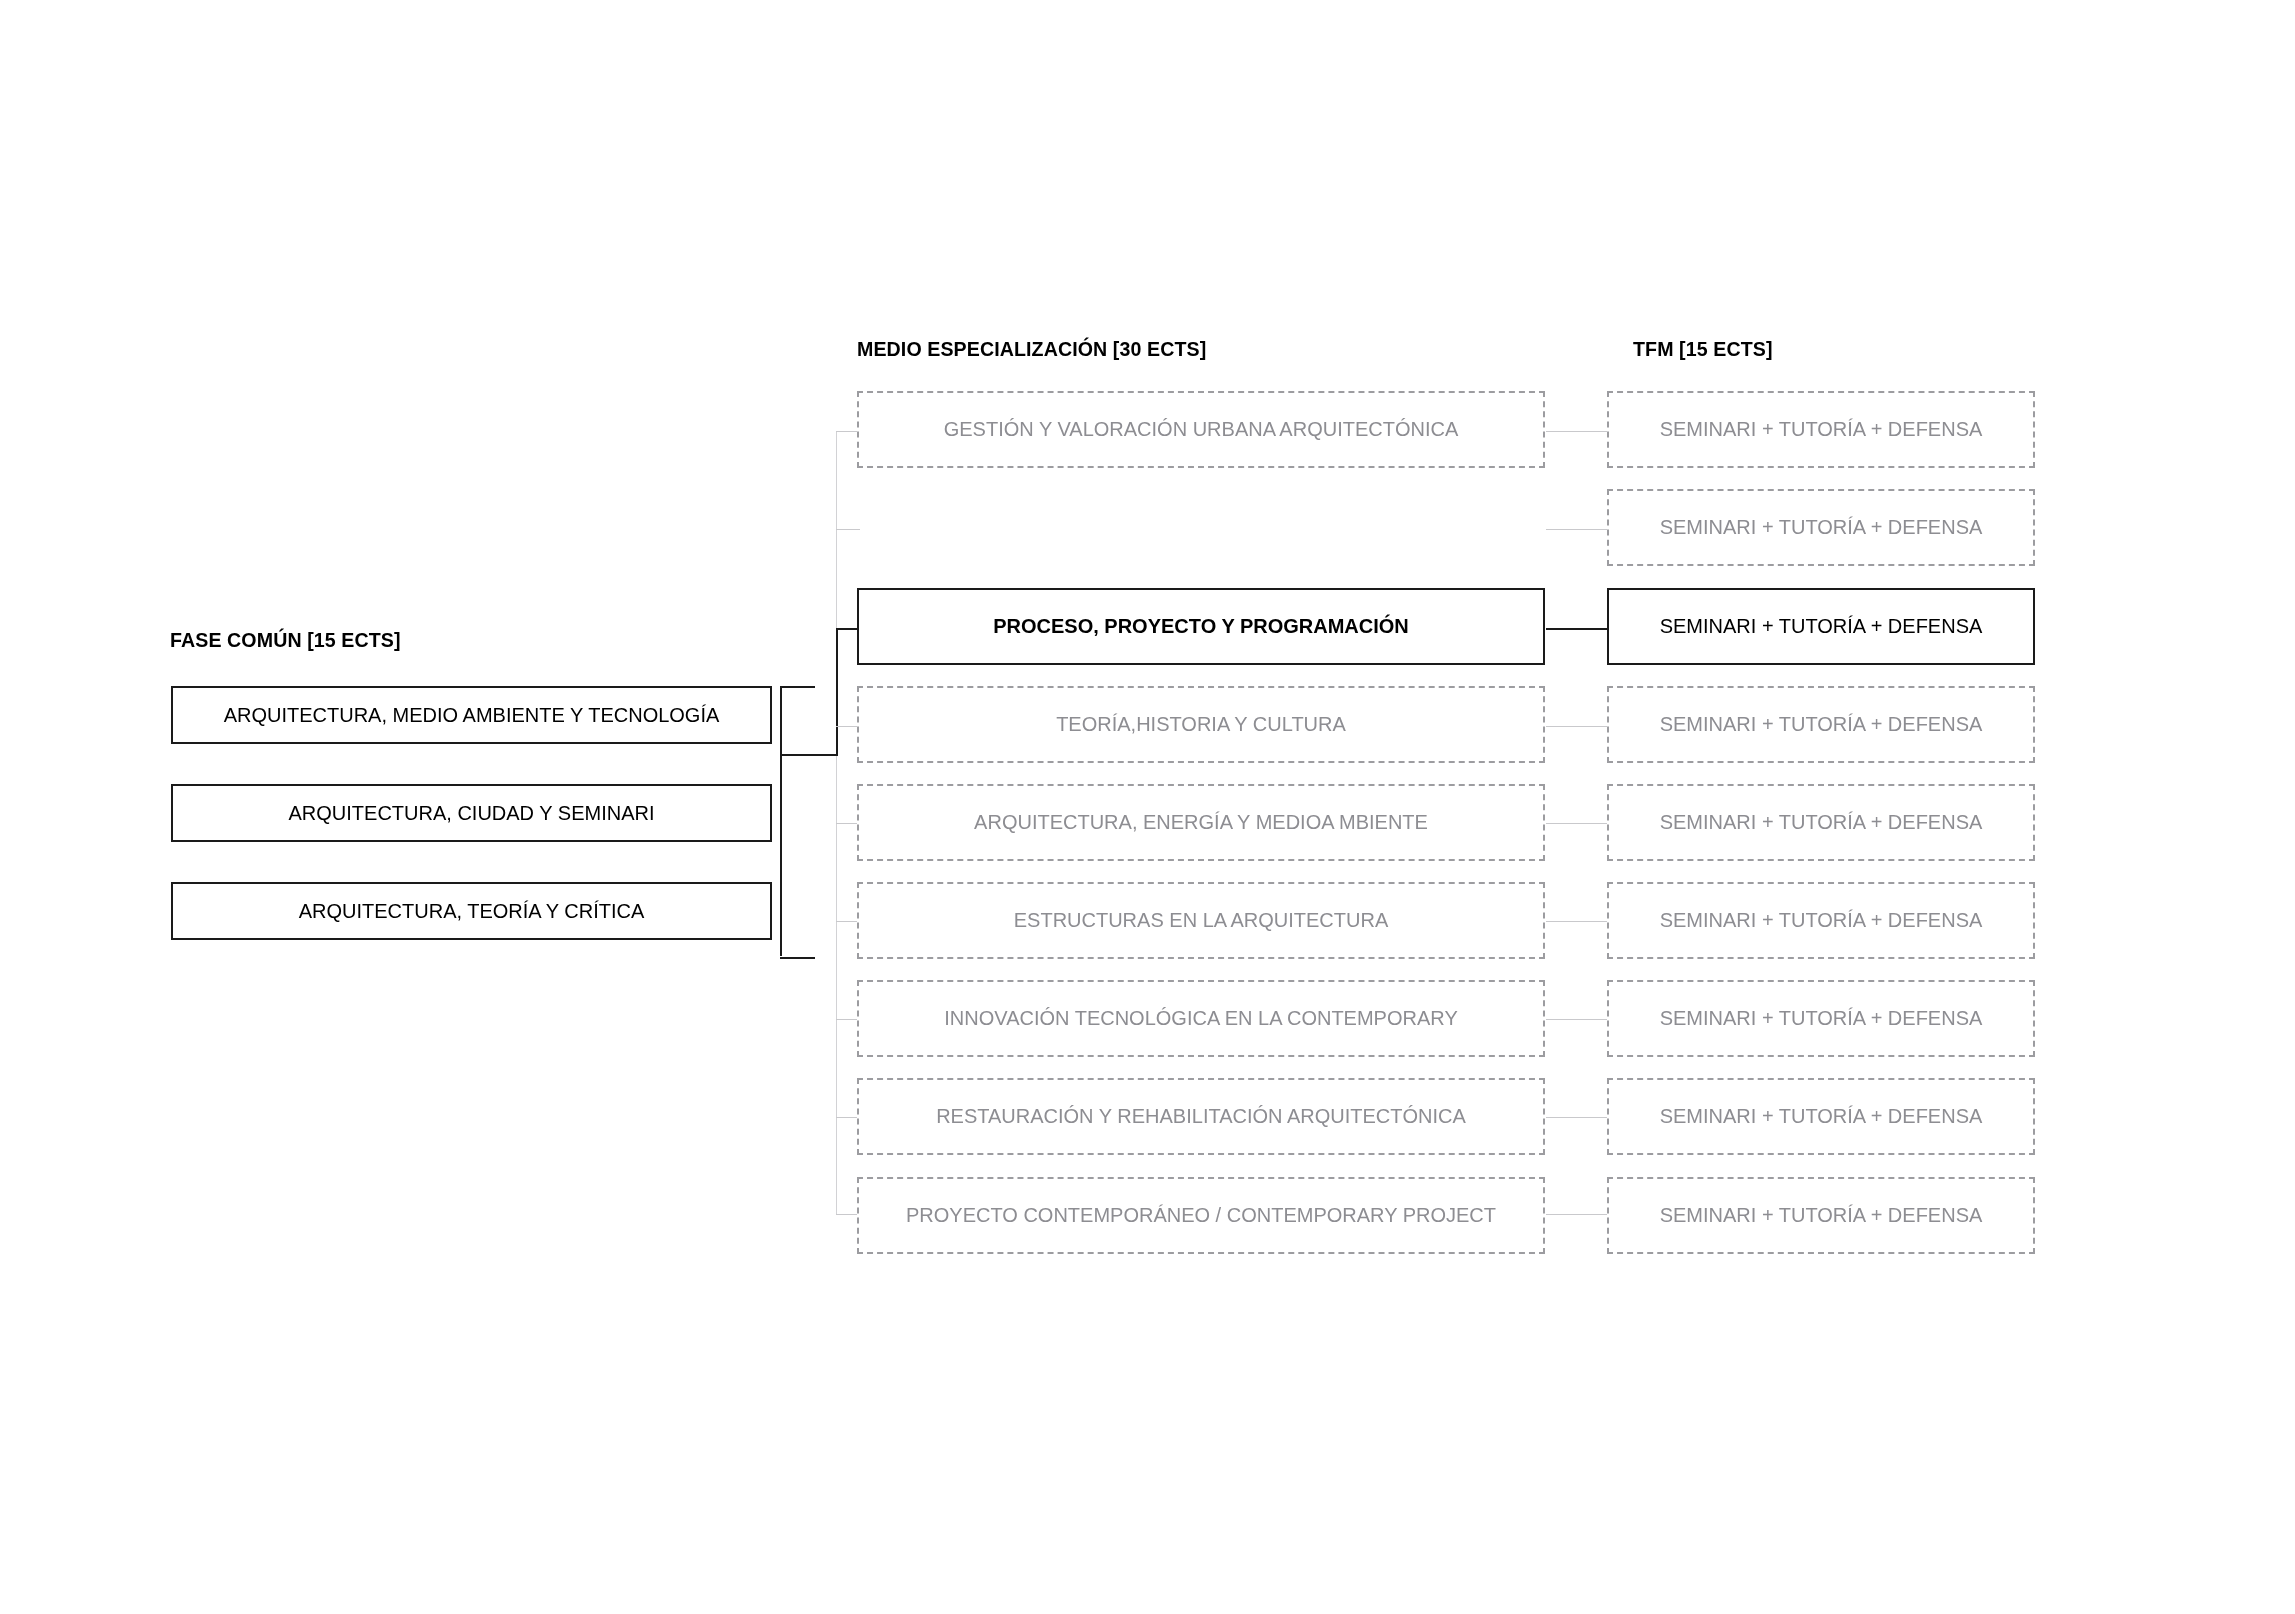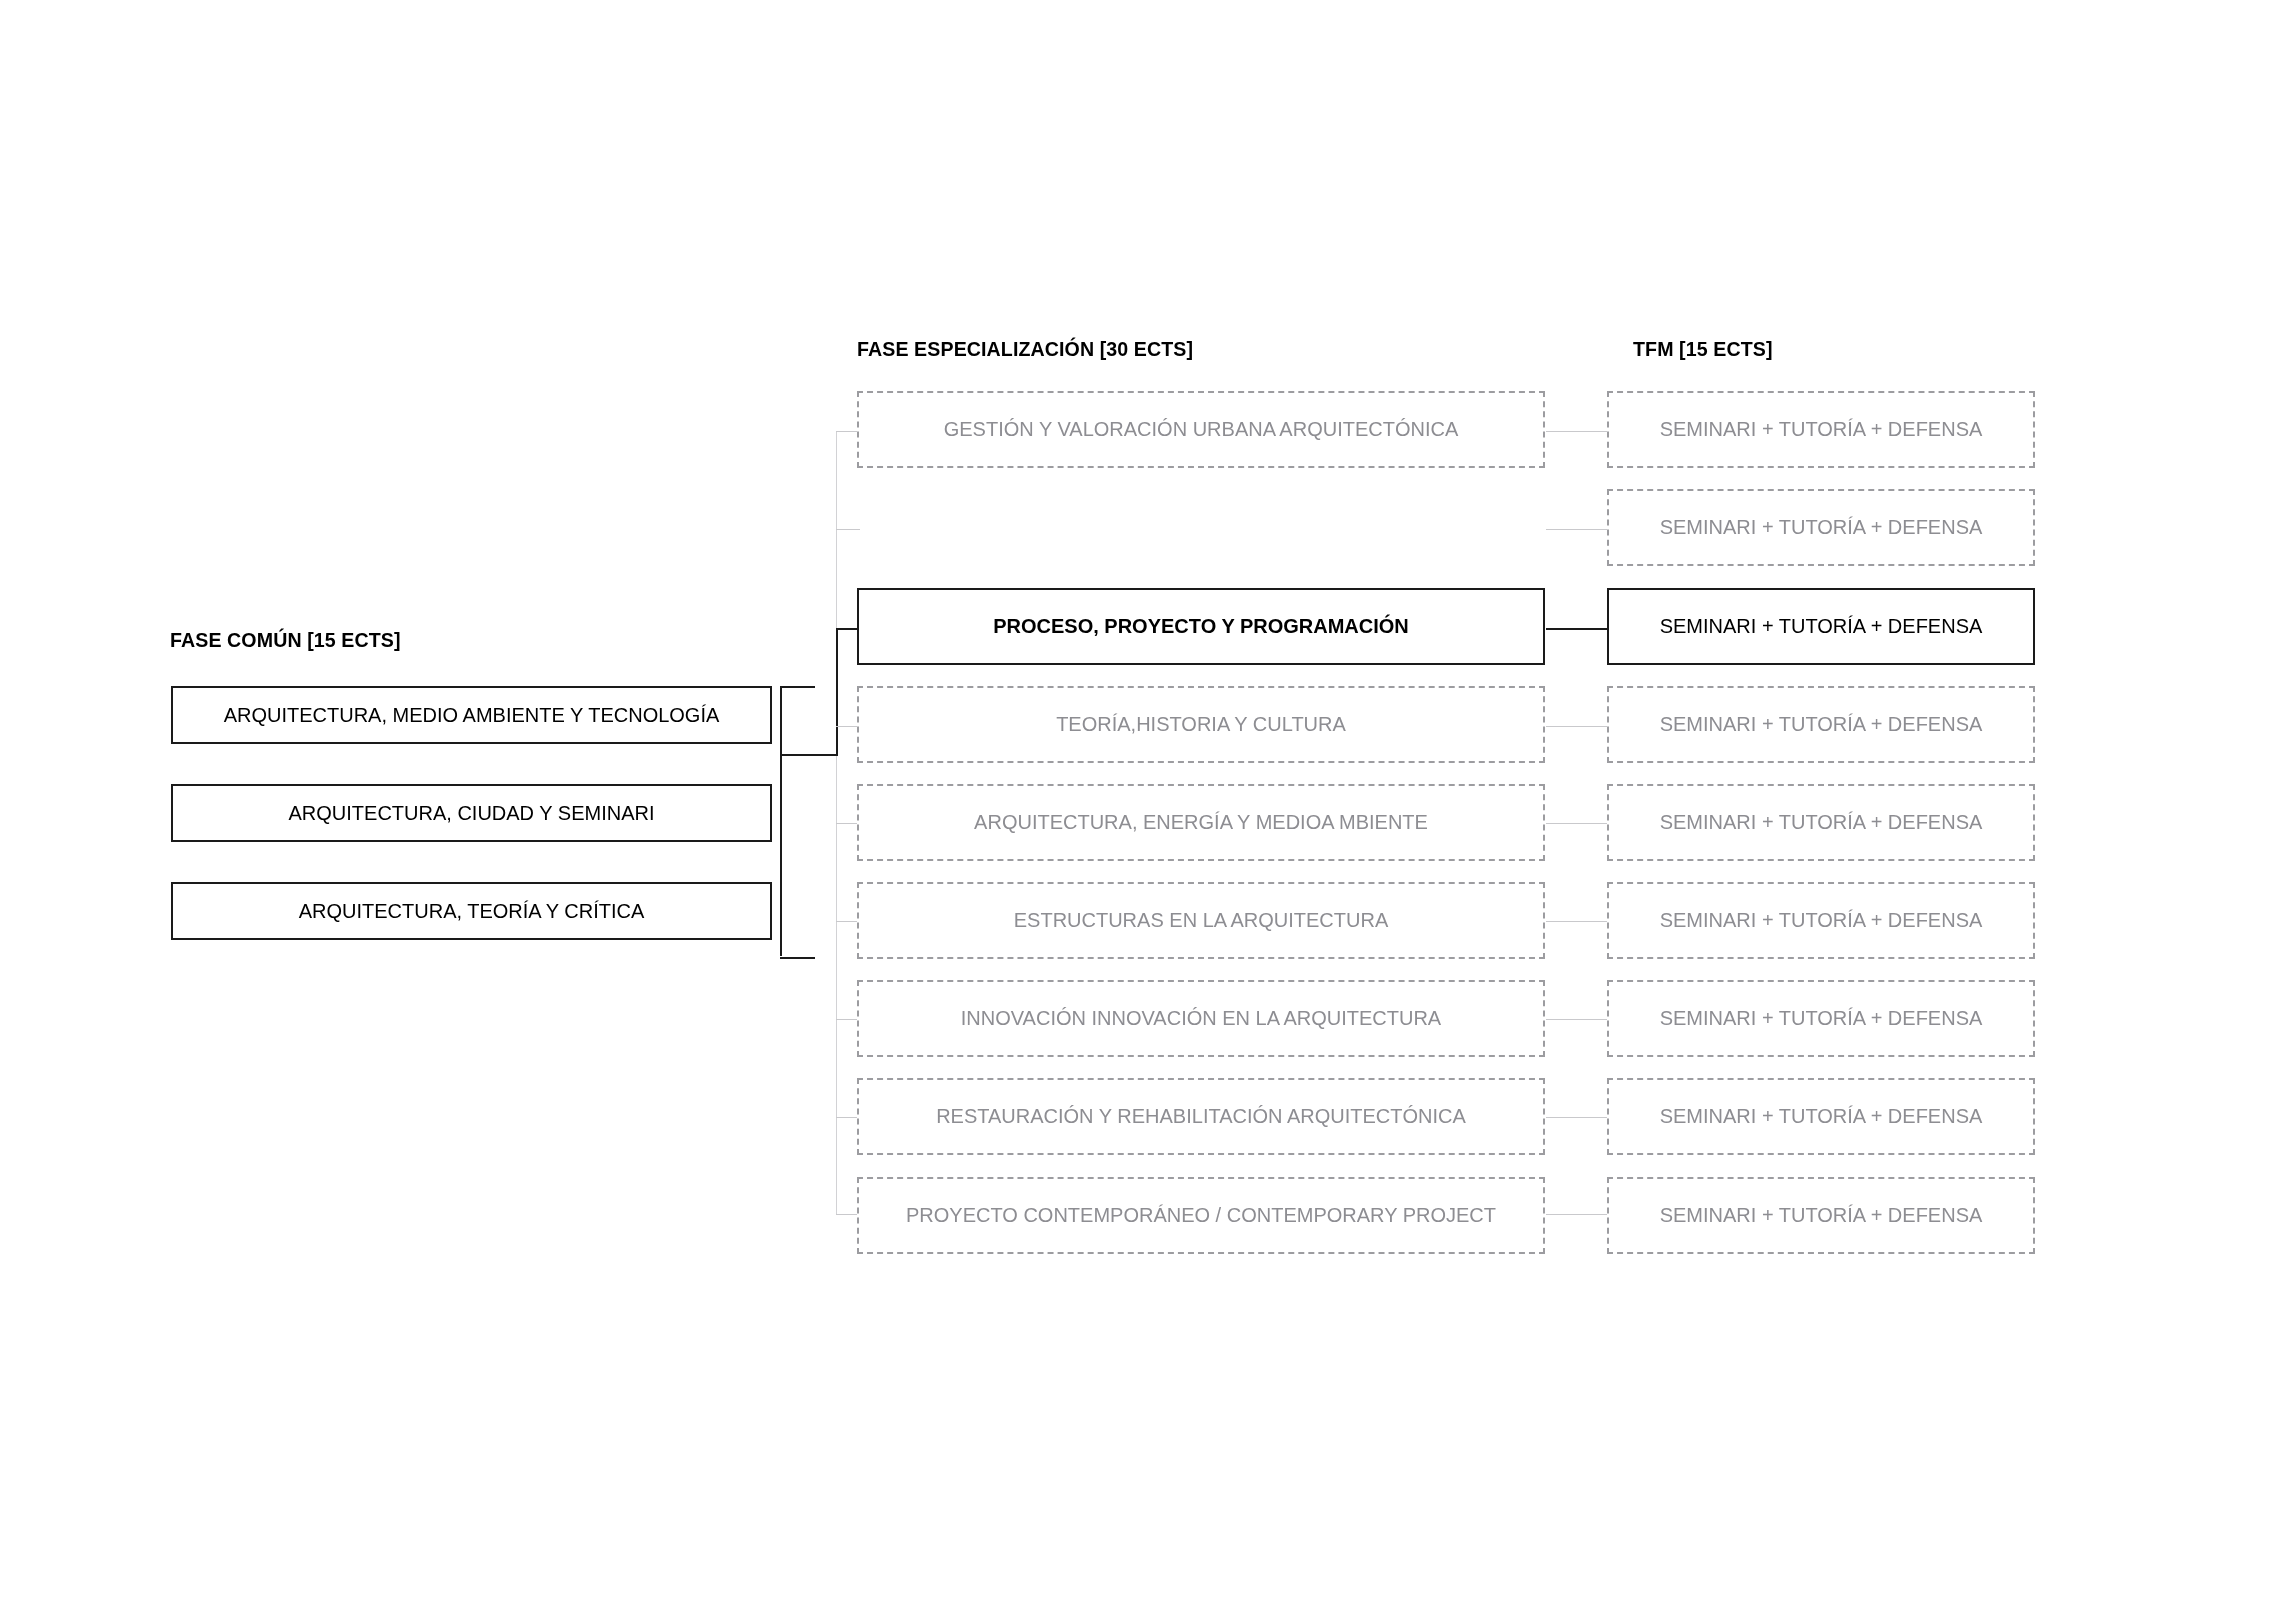--- a/index.html
+++ b/index.html
@@ -93,21 +93,21 @@
 </head>
 <body>
 
 <div id="diagram">
 
   <div class="col-header" id="hdr-comun">
     <span class="hd-strong">FASE COMÚN</span><span class="hd-light"> [15 ECTS]</span>
   </div>
 
   <div class="col-header" id="hdr-especial">
-    <span class="hd-strong">FASE ESPECIALIZACIÓN</span><span class="hd-light"> [30 ECTS]</span>
+    <span class="hd-strong">MEDIO ESPECIALIZACIÓN</span><span class="hd-light"> [30 ECTS]</span>
   </div>
 
   <div class="col-header" id="hdr-tfm">
     <span class="hd-strong">TFM</span><span class="hd-light"> [15 ECTS]</span>
   </div>
 
   <div class="line-h black" style="left:780px; top:686px;  width:35px;"></div>
   <div class="line-v black" style="left:780px; top:686px;  height:270px;"></div>
   <div class="line-h black" style="left:780px; top:957px;  width:35px;"></div>
 
@@ -155,21 +155,21 @@
   <div class="node dashed" style="left:857px; top:686px; width:688px; height:77px;">
     <span>TEORÍA,HISTORIA Y CULTURA</span>
   </div>
   <div class="node dashed" style="left:857px; top:784px; width:688px; height:77px;">
     <span>ARQUITECTURA, ENERGÍA Y MEDIOA MBIENTE</span>
   </div>
   <div class="node dashed" style="left:857px; top:882px; width:688px; height:77px;">
     <span>ESTRUCTURAS EN LA ARQUITECTURA</span>
   </div>
   <div class="node dashed" style="left:857px; top:980px; width:688px; height:77px;">
-    <span>INNOVACIÓN INNOVACIÓN EN LA ARQUITECTURA</span>
+    <span>INNOVACIÓN TECNOLÓGICA EN LA CONTEMPORARY</span>
   </div>
   <div class="node dashed" style="left:857px; top:1078px; width:688px; height:77px;">
     <span>RESTAURACIÓN Y REHABILITACIÓN ARQUITECTÓNICA</span>
   </div>
   <div class="node dashed" style="left:857px; top:1177px; width:688px; height:77px;">
     <span>PROYECTO CONTEMPORÁNEO / CONTEMPORARY PROJECT</span>
   </div>
 
   <div class="node dashed" style="left:1607px; top:391px; width:428px; height:77px;">
     <span>SEMINARI + TUTORÍA + DEFENSA</span>

